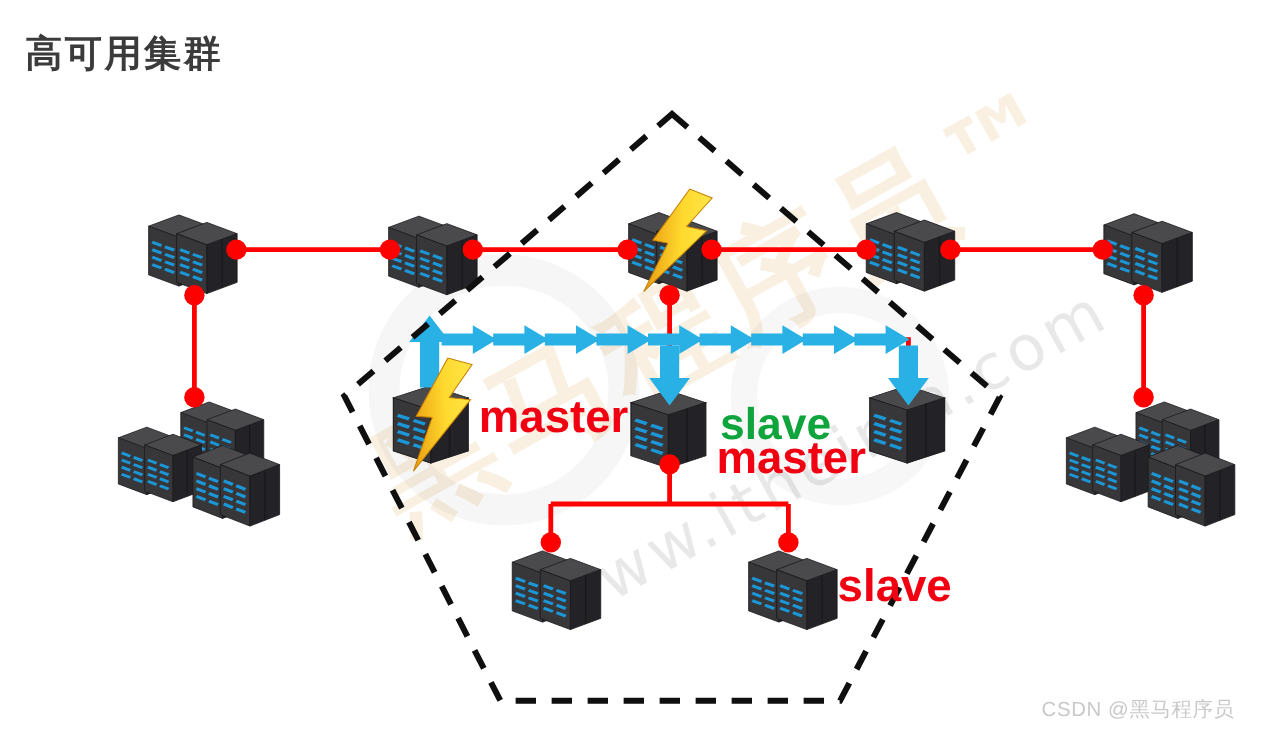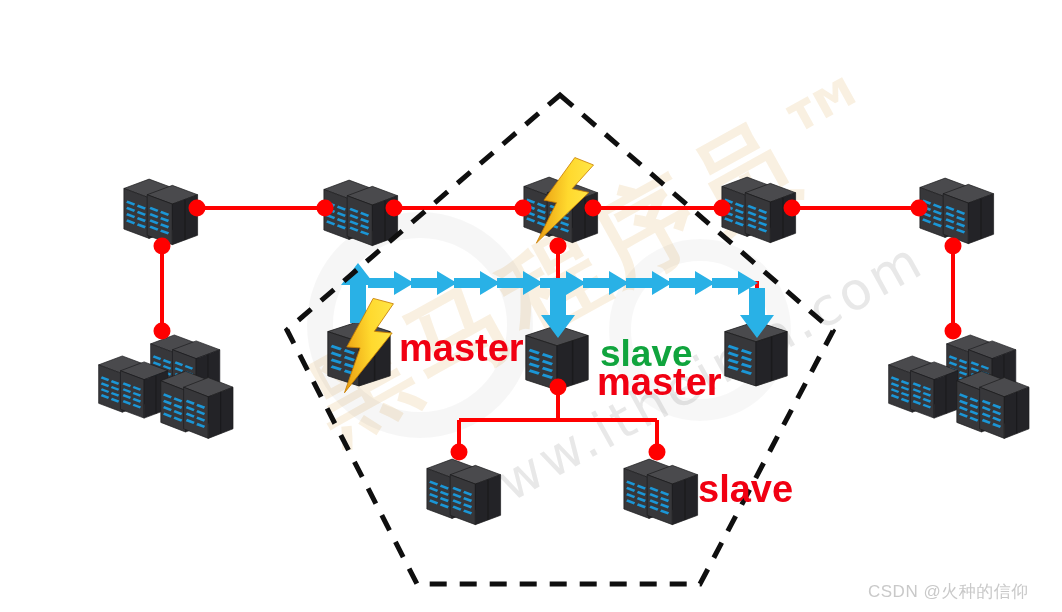--- a/index.html
+++ b/index.html
@@ -25,20 +25,21 @@
   #lbl-master-mid  {left:597px;top:363px;font-size:38px;}
   #lbl-slave-bottom{left:698px;top:470px;font-size:38px;}
   .credit{position:absolute;left:868px;top:580px;font-size:17px;color:#c9c9c9;
           z-index:3;letter-spacing:0.5px;}
 </style>
 </head>
 <body>
 
 <div id="stage">
 
+  <div class="title">高可用集群</div>
 
   <div class="wm-site">黑马程序员™</div>
   <div class="wm-url">www.itheima.com</div>
 
   <svg class="layer" width="1062" height="612" viewBox="0 0 1062 612">
     <defs>
       <linearGradient id="gold" x1="0" y1="0" x2="1" y2="0">
         <stop offset="0" stop-color="#e99c10"></stop>
         <stop offset="0.55" stop-color="#ffd92e"></stop>
         <stop offset="1" stop-color="#ffe646"></stop>
@@ -156,14 +157,14 @@
     </g>
 
     <polygon points="560,95 833,331 700,584 417,584 287,330" fill="none" stroke="#0f0f0f" stroke-width="5" stroke-dasharray="17 13"></polygon>
   </svg>
 
   <div class="lbl lbl-red" id="lbl-master-left">master</div>
   <div class="lbl lbl-green" id="lbl-slave-mid">slave</div>
   <div class="lbl lbl-red" id="lbl-master-mid">master</div>
   <div class="lbl lbl-red" id="lbl-slave-bottom">slave</div>
 
-  <div class="credit">CSDN @火种的信仰</div>
+  <div class="credit">CSDN @黑马程序员</div>
 </div>
 
 </body></html>

